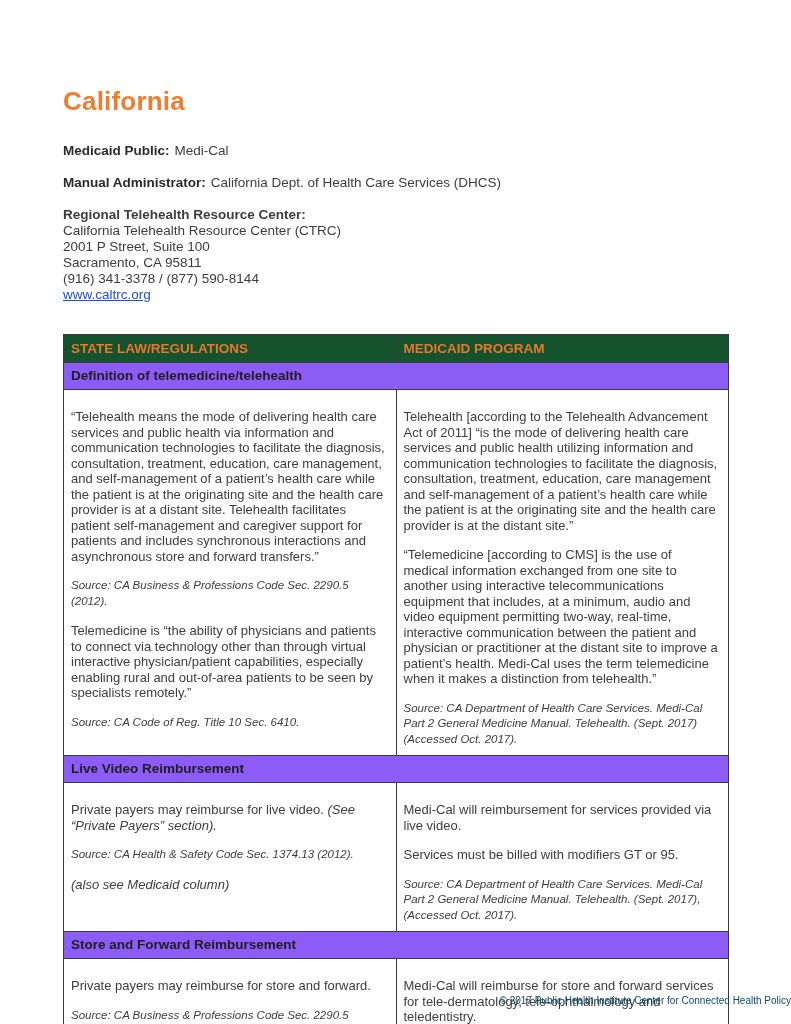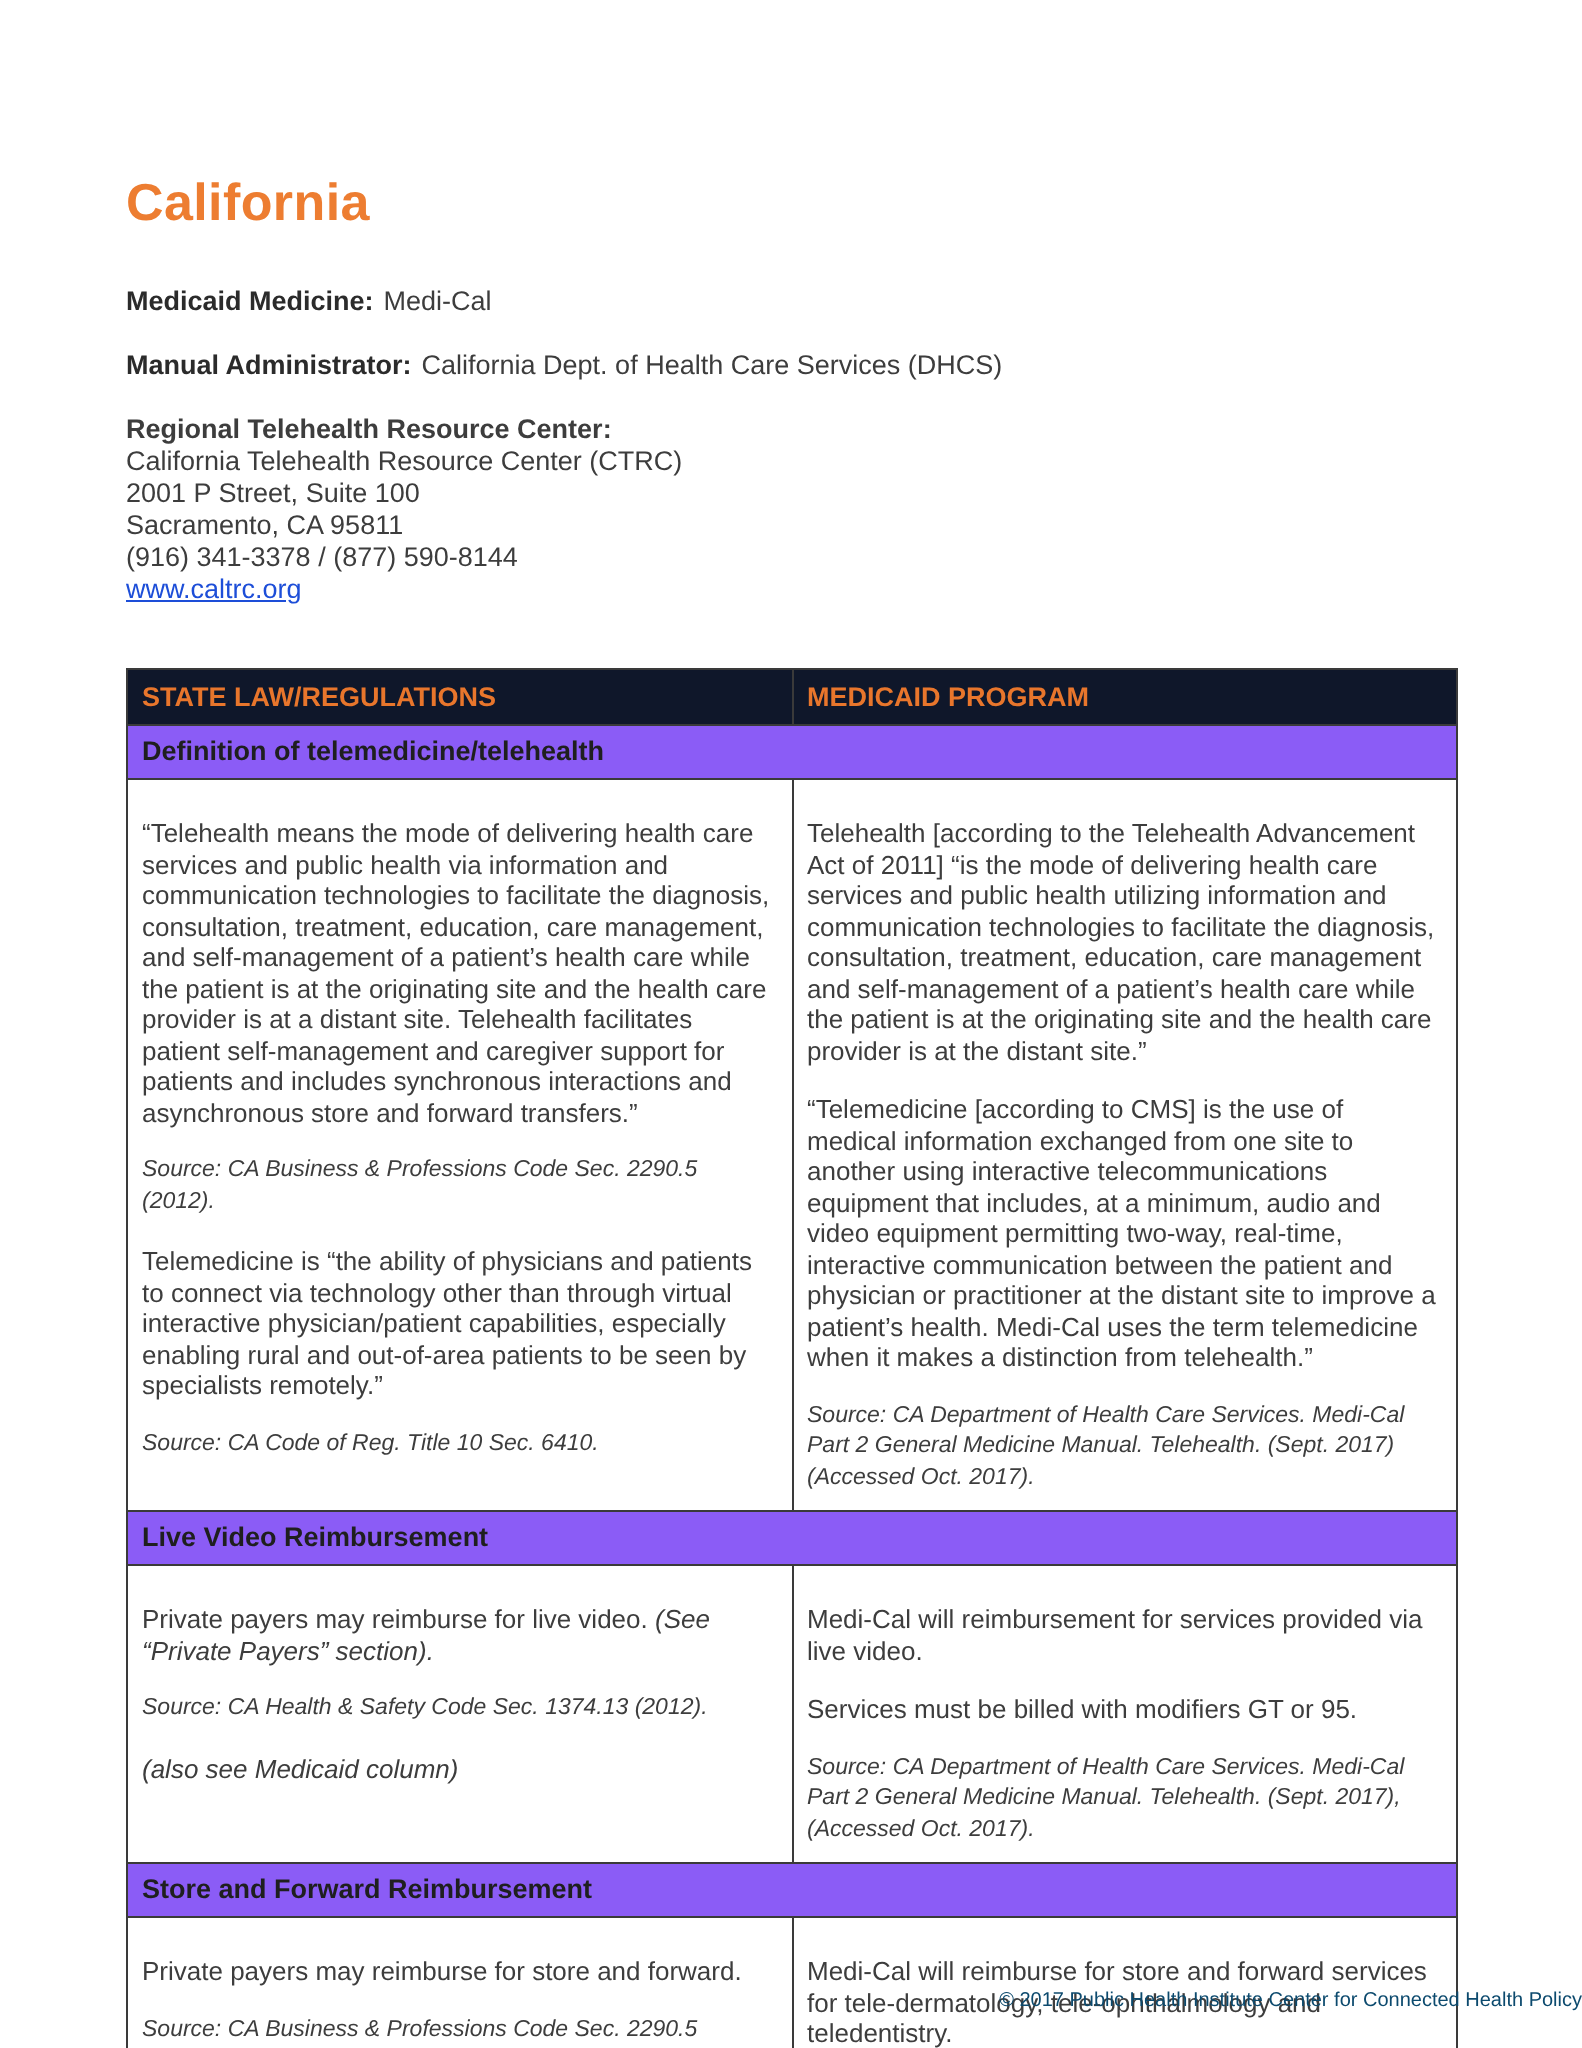--- a/index.html
+++ b/index.html
@@ -21,21 +21,21 @@
   .rtrc .line { color: #3d3d3d; }
   a.link { color: #1d4ed8; text-decoration: underline; cursor: pointer; }
 
   table.policy {
     width: 100%; border-collapse: collapse; table-layout: fixed;
     margin-top: 31px; font-size: 13px;
   }
   table.policy col { width: 50%; }
   table.policy th, table.policy td { border: 1px solid #3a3a3a; }
   tr.thead th {
-    background: #0f172a; color: #E8762C; font-weight: bold;
+    background: #14532d; color: #E8762C; font-weight: bold;
     text-align: left; font-size: 13.5px; padding: 6px 8px 6px 7px;
   }
   tr.sect td {
     background: #8b5cf6; color: #1f1f1f; font-weight: bold;
     font-size: 13.5px; padding: 5px 8px 6px 7px;
   }
   td.cell { vertical-align: top; padding: 7px 9px 8px 7px; }
   td.cell p { margin: 12px 0 14px 0; line-height: 15.5px; color: #3d3d3d; }
   td.cell p:last-child { margin-bottom: 0; }
   p.src {
@@ -52,21 +52,21 @@
   }
 </style>
 </head>
 <body>
 
 <div class="page">
   <div class="content">
 
     <h1 class="title">California</h1>
 
-    <p class="info-line"><span class="b">Medicaid Medicine:</span><span class="val">Medi-Cal</span></p>
+    <p class="info-line"><span class="b">Medicaid Public:</span><span class="val">Medi-Cal</span></p>
 
     <p class="info-line"><span class="b">Manual Administrator:</span><span class="val">California Dept. of Health Care Services (DHCS)</span></p>
 
     <div class="rtrc">
       <div class="b line">Regional Telehealth Resource Center:</div>
       <div class="line">California Telehealth Resource Center (CTRC)</div>
       <div class="line">2001 P Street, Suite 100</div>
       <div class="line">Sacramento, CA 95811</div>
       <div class="line">(916) 341-3378 / (877) 590-8144</div>
       <div class="line"><a class="link">www.caltrc.org</a></div>

